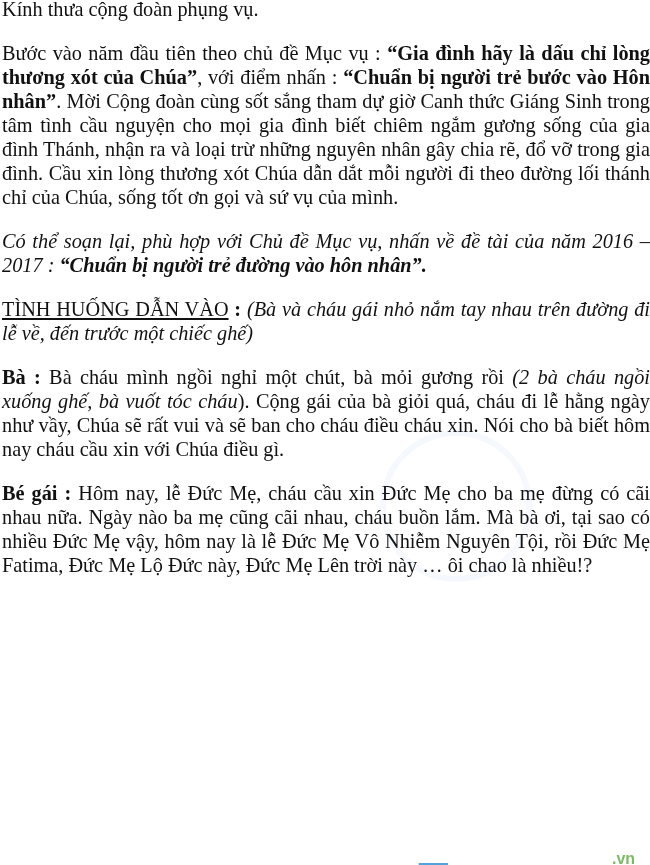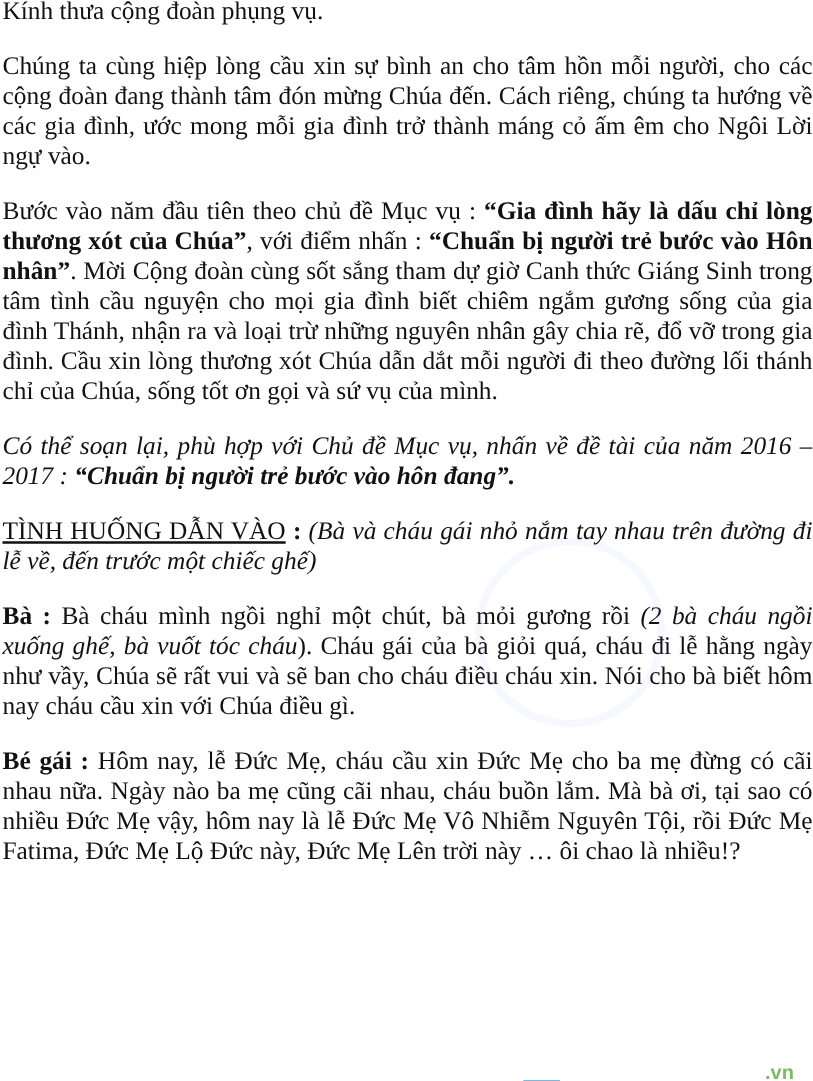--- a/index.html
+++ b/index.html
@@ -76,30 +76,29 @@
     }
   </style>
 </head>
 <body>
 
 <div class="page">
 
   <p class="para first">Kính thưa cộng đoàn phụng vụ.</p>
 
 
-  <p class="para">Chúng ta cùng hiệp lòng cầu xin sự bình an cho tâm hồn mỗi người, cho các cộng đoàn đang thành tâm đón mừng Chúa đến. Cách riêng, chúng ta hướng về các gia đình, ước mong mỗi gia đình trở thành máng cỏ ấm êm cho Ngôi Lời ngự vào.</p>
 
 
   <p class="para"><span>Bước vào năm đầu tiên theo chủ đề Mục vụ : </span><b>“Gia đình hãy là dấu chỉ lòng thương xót của Chúa”</b><span>, với điểm nhấn : </span><b>“Chuẩn bị người trẻ bước vào Hôn nhân”</b><span>. Mời Cộng đoàn cùng sốt sắng tham dự giờ Canh thức Giáng Sinh trong tâm tình cầu nguyện cho mọi gia đình biết chiêm ngắm gương sống của gia đình Thánh, nhận ra và loại trừ những nguyên nhân gây chia rẽ, đổ vỡ trong gia đình. Cầu xin lòng thương xót Chúa dẫn dắt mỗi người đi theo đường lối thánh chỉ của Chúa, sống tốt ơn gọi và sứ vụ của mình.</span></p>
 
-  <p class="para"><i>Có thể soạn lại, phù hợp với Chủ đề Mục vụ, nhấn về đề tài của năm 2016 – 2017 : </i><b><i>“Chuẩn bị người trẻ bước vào hôn đang”.</i></b></p>
+  <p class="para"><i>Có thể soạn lại, phù hợp với Chủ đề Mục vụ, nhấn về đề tài của năm 2016 – 2017 : </i><b><i>“Chuẩn bị người trẻ đường vào hôn nhân”.</i></b></p>
 
   <p class="para"><span class="heading">TÌNH HUỐNG DẪN VÀO</span><b> : </b><i>(Bà và cháu gái nhỏ nắm tay nhau trên đường đi lễ về, đến trước một chiếc ghế)</i></p>
 
-  <p class="para"><b>Bà :</b><span> Bà cháu mình ngồi nghỉ một chút, bà mỏi gương rồi </span><i>(2 bà cháu ngồi xuống ghế, bà vuốt tóc cháu</i><span>). Cháu gái của bà giỏi quá, cháu đi lễ hằng ngày như vầy, Chúa sẽ rất vui và sẽ ban cho cháu điều cháu xin. Nói cho bà biết hôm nay cháu cầu xin với Chúa điều gì.</span></p>
+  <p class="para"><b>Bà :</b><span> Bà cháu mình ngồi nghỉ một chút, bà mỏi gương rồi </span><i>(2 bà cháu ngồi xuống ghế, bà vuốt tóc cháu</i><span>). Cộng gái của bà giỏi quá, cháu đi lễ hằng ngày như vầy, Chúa sẽ rất vui và sẽ ban cho cháu điều cháu xin. Nói cho bà biết hôm nay cháu cầu xin với Chúa điều gì.</span></p>
 
   <p class="para"><b>Bé gái :</b><span> Hôm nay, lễ Đức Mẹ, cháu cầu xin Đức Mẹ cho ba mẹ đừng có cãi nhau nữa. Ngày nào ba mẹ cũng cãi nhau, cháu buồn lắm. Mà bà ơi, tại sao có nhiều Đức Mẹ vậy, hôm nay là lễ Đức Mẹ Vô Nhiễm Nguyên Tội, rồi Đức Mẹ Fatima, Đức Mẹ Lộ Đức này, Đức Mẹ Lên trời này … ôi chao là nhiều!?</span></p>
 
 </div>
 
 <div class="watermark-center"></div>
 
 <div class="watermark-logo"><span class="big-t">T</span><span>aimienphi</span></div>
 <div class="watermark-vn">.vn</div>
 

